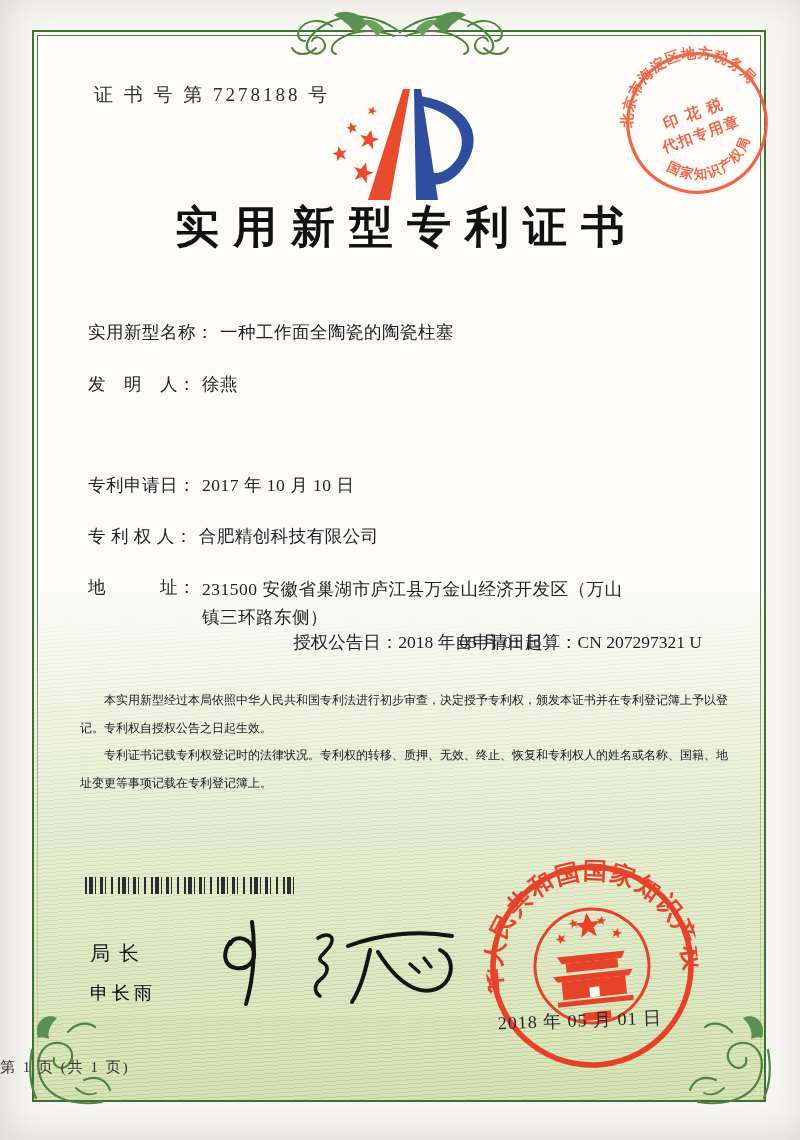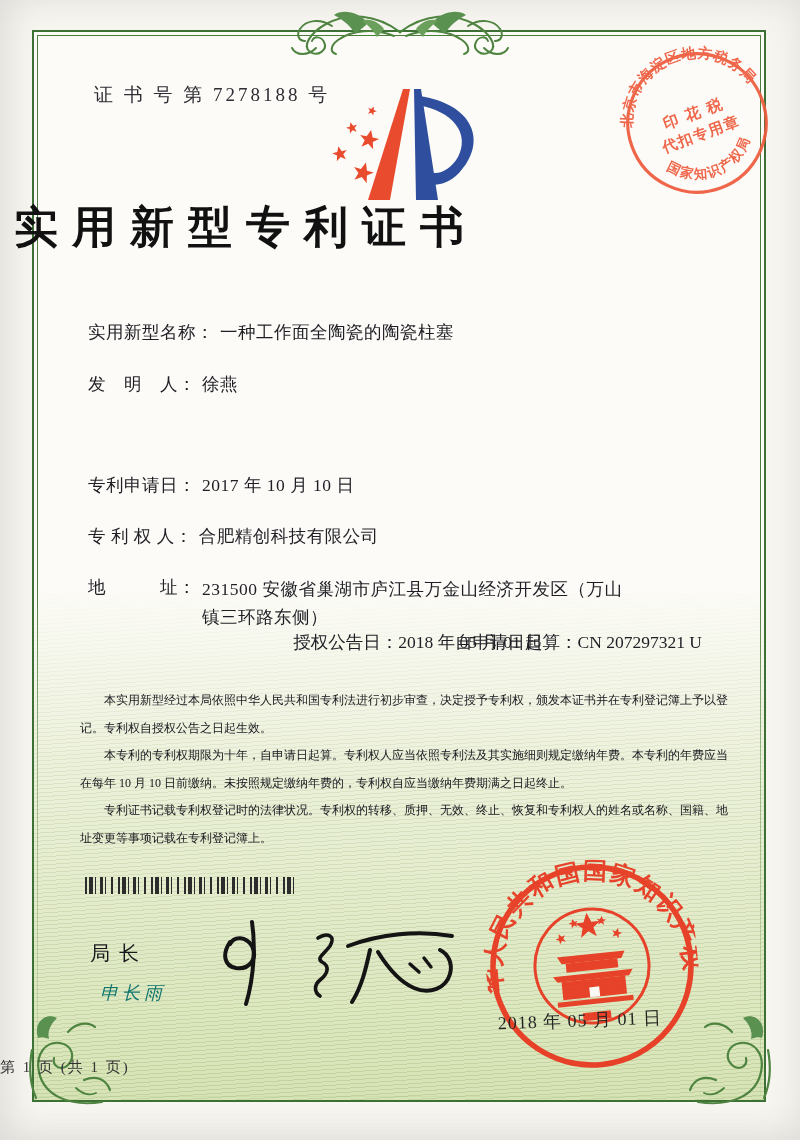--- a/index.html
+++ b/index.html
@@ -14,36 +14,36 @@
     border:2px solid #3c7034;background:#fcfbf7;}
   .frame::before{content:"";position:absolute;inset:3px;border:1px solid #4a7c3c;pointer-events:none;}
   .tint{position:absolute;inset:0;
     background:linear-gradient(180deg,rgba(233,238,215,0) 0%,rgba(233,238,215,0) 52%,rgba(224,233,198,.55) 68%,rgba(213,226,178,.95) 100%);}
   .guilloche{position:absolute;inset:0;
     background:repeating-linear-gradient(176deg,rgba(255,255,255,0) 0px,rgba(255,255,255,0) 3px,rgba(135,168,95,.28) 3px,rgba(135,168,95,.28) 4px);
     -webkit-mask-image:linear-gradient(180deg,transparent 0%,transparent 52%,rgba(0,0,0,.65) 72%,#000 100%);
             mask-image:linear-gradient(180deg,transparent 0%,transparent 52%,rgba(0,0,0,.65) 72%,#000 100%);}
   
   .cert-no{position:absolute;left:94px;top:82px;font-size:19px;letter-spacing:3px;color:#2d2d33;}
-  .title{position:absolute;left:0;right:0;top:198px;text-align:left;
+  .title{position:absolute;left:0;right:0;top:198px;text-align:center;
     font-size:44px;font-weight:700;letter-spacing:14px;color:#111;text-indent:14px;}
   .field{position:absolute;left:88px;font-size:17.5px;white-space:nowrap;color:#1e1e24;}
   .field .lab{letter-spacing:.5px;}
   .field .val{margin-left:6px;letter-spacing:.5px;}
   .field-addr .val{display:inline-block;white-space:normal;width:436px;vertical-align:top;line-height:28px;font-family:Liberation Serif, serif;}
   .field-row2{position:absolute;left:88px;top:630px;width:660px;font-size:17.5px;white-space:nowrap;color:#1e1e24;text-align:center;}
   .field-row2 .right{position:absolute;left:367px;top:0;}
   .body-text{position:absolute;left:80px;top:687px;width:648px;font-size:12px;line-height:27.5px;color:#17171d;}
   .body-text p{margin:0;text-indent:2em;text-align:justify;}
   
   .barcode{position:absolute;left:85px;top:877px;width:212px;height:17px;
     background:
      repeating-linear-gradient(90deg,#2c2c2c 0 2px,transparent 2px 4px,#2c2c2c 4px 8px,transparent 8px 10px,#2c2c2c 10px 11px,transparent 11px 15px,#2c2c2c 15px 18px,transparent 18px 20px,#2c2c2c 20px 21px,transparent 21px 26px,#2c2c2c 26px 28px,transparent 28px 33px);}
   .bureau-title{position:absolute;left:90px;top:940px;font-size:20px;letter-spacing:9px;color:#17171d;}
-  .bureau-name{position:absolute;left:100px;top:981px;font-size:18px;letter-spacing:4px;color:#0f766e;font-style:italic;}
+  .bureau-name{position:absolute;left:90px;top:981px;font-size:18px;letter-spacing:4px;color:#000000;}
   .footer{position:absolute;left:0;right:0;top:1058px;text-align:left;font-size:15px;letter-spacing:2px;color:#333;}
   
   .logo{position:absolute;left:318px;top:84px;}
   .tax-stamp{position:absolute;left:618px;top:44px;transform:rotate(-20deg);opacity:.92;}
   .signature{position:absolute;left:200px;top:908px;}
   .seal{position:absolute;left:486px;top:860px;transform:rotate(-6deg);opacity:.95;}
   .orn-top{position:absolute;left:272px;top:2px;}
   .orn-bl{position:absolute;left:24px;top:1010px;}
   .orn-br{position:absolute;left:684px;top:1010px;transform:scaleX(-1);}
   .hidden-defs{position:absolute;width:0;height:0;overflow:hidden;}
@@ -152,21 +152,20 @@
     <span>
       <span class="lab">授权公告日：</span><span class="val">2018 年 05 月 01 日</span>
     </span>
     <span class="right">
       <span class="lab">自申请日起算：</span><span class="val">CN 207297321 U</span>
     </span>
   </div>
 
   <div class="body-text">
     <p>本实用新型经过本局依照中华人民共和国专利法进行初步审查，决定授予专利权，颁发本证书并在专利登记簿上予以登记。专利权自授权公告之日起生效。</p>
-    <p>本专利的专利权期限为十年，自申请日起算。专利权人应当依照专利法及其实施细则规定缴纳年费。本专利的年费应当在每年 10 月 10 日前缴纳。未按照规定缴纳年费的，专利权自应当缴纳年费期满之日起终止。</p>
     <p>专利证书记载专利权登记时的法律状况。专利权的转移、质押、无效、终止、恢复和专利权人的姓名或名称、国籍、地址变更等事项记载在专利登记簿上。</p>
   </div>
 
   <div class="barcode"></div>
 
   <div class="bureau-title">局长</div>
   <div class="bureau-name">申长雨</div>
 
   <svg class="signature" width="270" height="105" viewBox="0 0 270 105">
     <g stroke="#141414" stroke-width="4" fill="none" stroke-linecap="round" stroke-linejoin="round">

